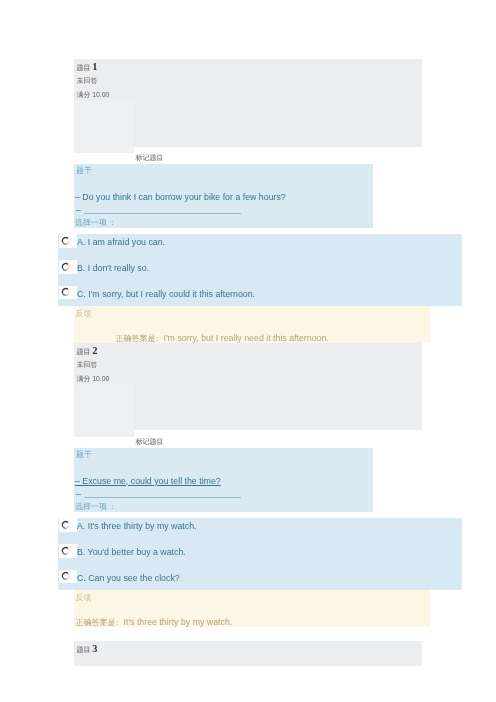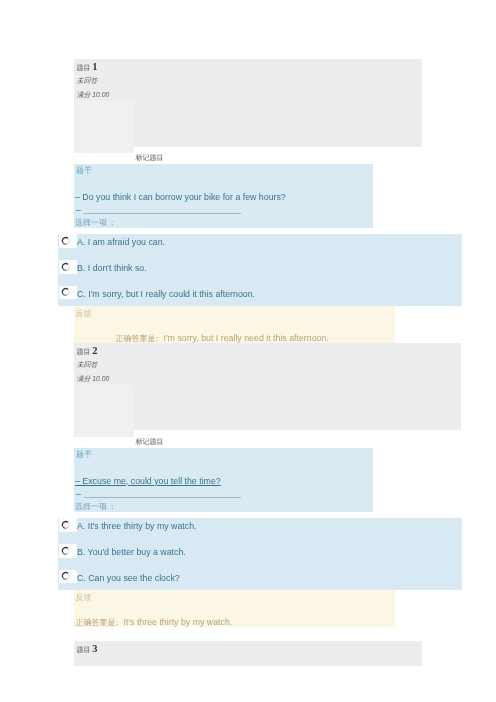--- a/index.html
+++ b/index.html
@@ -14,41 +14,41 @@
 .qinfo{position:absolute;left:73.5px;width:348.5px;background:#ecedef;}
 .qinfo .line{position:absolute;left:3px;white-space:nowrap;}
 .cn{font-family:"Liberation Serif",serif;font-size:8px;}
 .cn7{font-family:"Liberation Serif",serif;font-size:7px;}
 .latin{font-family:"Liberation Sans",sans-serif;font-size:8.8px;}
 .latin7{font-family:"Liberation Sans",sans-serif;font-size:6.8px;}
 .fwcolon{display:inline-block;margin-left:-2.6px;margin-right:2.6px;}
 .fwcolon2{display:inline-block;margin-left:1.2px;}
 .qno{color:#5a5a5a;top:0px;}
 .qno b{font-family:"Liberation Serif",serif;font-size:10.5px;font-weight:bold;color:#333;}
-.qstate{color:#5a5a5a;font-style:italic;}
+.qstate{color:#5a5a5a;}
 .flagbox{position:absolute;left:0px;width:60.6px;height:51.5px;background:#eff0f1;}
 .flagtext{position:absolute;color:#5a5a5a;white-space:nowrap;}
 
 
 .qstem{position:absolute;left:74px;width:299px;background:#d9eaf3;}
 .qstem .lbl{position:absolute;left:2px;color:#6ba3c0;white-space:nowrap;}
 .qstem .qline{position:absolute;left:1px;color:#35748f;white-space:nowrap;}
 .qstem .dash2{position:absolute;left:2px;color:#35748f;}
 .rule{position:absolute;height:0;border-top:1px solid #95b9ce;}
 .qstem .selone{position:absolute;left:1px;color:#6ba3c0;white-space:nowrap;}
 
 
 .answers{position:absolute;left:58px;width:404px;background:#d8e9f3;}
 .arow{position:absolute;left:0;height:13px;}
 .rbg{position:absolute;left:0.5px;top:0;width:18.3px;height:13.5px;background:#fdfdfd;}
 .radio{position:absolute;left:2.8px;top:1.7px;width:9.2px;height:9.6px;display:block;}
 .alabel{position:absolute;left:19px;top:3.2px;color:#35748f;white-space:nowrap;}
 
 
-.fb{position:absolute;left:73.5px;width:321px;background:#fcf6e4;}
+.fb{position:absolute;left:73.5px;width:356px;background:#fcf6e4;}
 .fb .lbl{position:absolute;left:2px;color:#cfc096;white-space:nowrap;}
 .fb .txt{position:absolute;left:2px;color:#b6a479;white-space:nowrap;}
 </style>
 </head>
 <body>
 
 <div class="page">
 
   <div class="question" style="top:0;">
 
@@ -84,21 +84,21 @@
       <div class="arow" style="top:26px;">
         <span class="rbg"></span>
         <svg class="radio" viewBox="0 0 20 20">
             <circle cx="10" cy="10" r="7.6" fill="#ffffff"></circle>
             <path d="M15.2 4.8 A7.3 7.3 0 0 0 3.5 12.6" fill="none" stroke="#343434" stroke-width="3.0"></path>
             <path d="M3.5 12.6 A7.3 7.3 0 0 0 12.0 17.2" fill="none" stroke="#5f5f5f" stroke-width="2.6"></path>
             <path d="M12.0 17.2 A7.3 7.3 0 0 0 16.7 13.0" fill="none" stroke="#c9c9c9" stroke-width="2.2"></path>
             <path d="M16.7 13.0 A7.3 7.3 0 0 0 15.2 4.8" fill="none" stroke="#e0e0e0" stroke-width="2.2"></path>
             <circle cx="10" cy="10" r="5.0" fill="#ffffff"></circle>
           </svg>
-        <span class="alabel">B. I don't think so.</span>
+        <span class="alabel">B. I don't really so.</span>
       </div>
       <div class="arow" style="top:51.5px;">
         <span class="rbg"></span>
         <svg class="radio" viewBox="0 0 20 20">
             <circle cx="10" cy="10" r="7.6" fill="#ffffff"></circle>
             <path d="M15.2 4.8 A7.3 7.3 0 0 0 3.5 12.6" fill="none" stroke="#343434" stroke-width="3.0"></path>
             <path d="M3.5 12.6 A7.3 7.3 0 0 0 12.0 17.2" fill="none" stroke="#5f5f5f" stroke-width="2.6"></path>
             <path d="M12.0 17.2 A7.3 7.3 0 0 0 16.7 13.0" fill="none" stroke="#c9c9c9" stroke-width="2.2"></path>
             <path d="M16.7 13.0 A7.3 7.3 0 0 0 15.2 4.8" fill="none" stroke="#e0e0e0" stroke-width="2.2"></path>
             <circle cx="10" cy="10" r="5.0" fill="#ffffff"></circle>
@@ -108,21 +108,21 @@
     </div>
 
     <div class="fb" style="top:306.2px;height:37.2px;">
       <div class="lbl cn" style="top:2.2px;">反馈</div>
       <div class="txt cn" style="top:27.2px;margin-left:40px;"><span>正确答案是</span><span class="fwcolon">：</span><span class="latin">I'm sorry, but I really need it this afternoon.</span></div>
     </div>
   </div>
 
   <div class="question" style="top:284px;">
 
-    <div class="qinfo" style="top:59.4px;height:87px;padding-left:39px;">
+    <div class="qinfo" style="top:59.4px;height:87px;">
       <div class="line qno cn7" style="top:1.8px;"><span>题目</span> <b>2</b></div>
       <div class="line qstate cn7" style="top:16.8px;">未回答</div>
       <div class="line qstate cn7" style="top:30.6px;"><span>满分</span> <span class="latin7">10.00</span></div>
       <div class="flagbox" style="top:42px;"></div>
       <div class="flagtext cn7" style="left:62px;top:93.5px;">标记题目</div>
     </div>
 
     <div class="qstem" style="top:163.8px;height:64.2px;">
       <div class="lbl cn" style="top:1.5px;">题干</div>
       <div class="qline" style="top:27.8px;text-decoration:underline;">– Excuse me, could you tell the time?</div>

